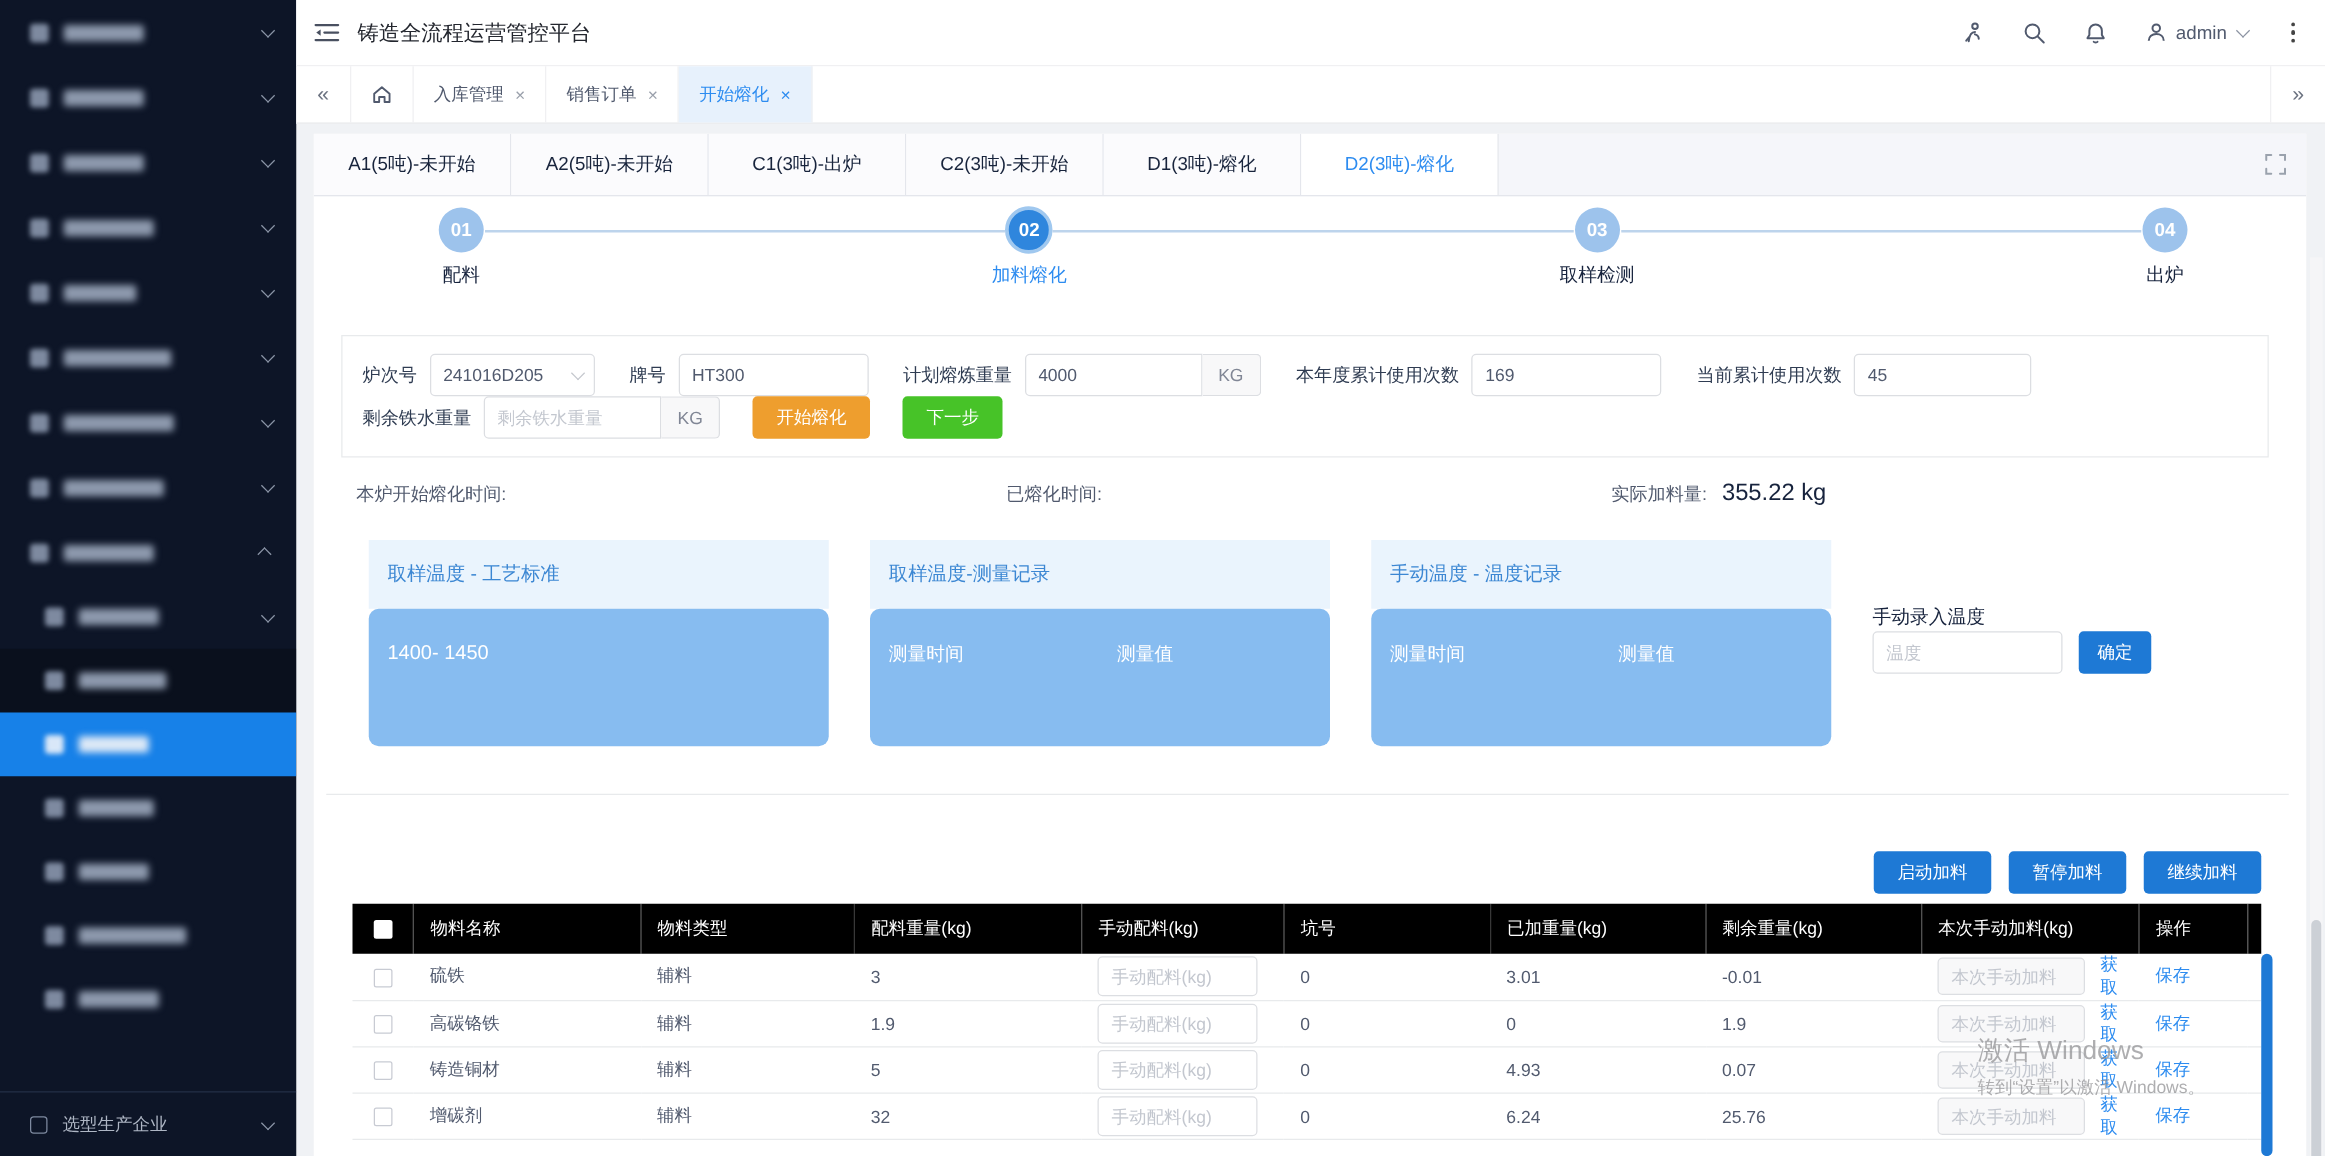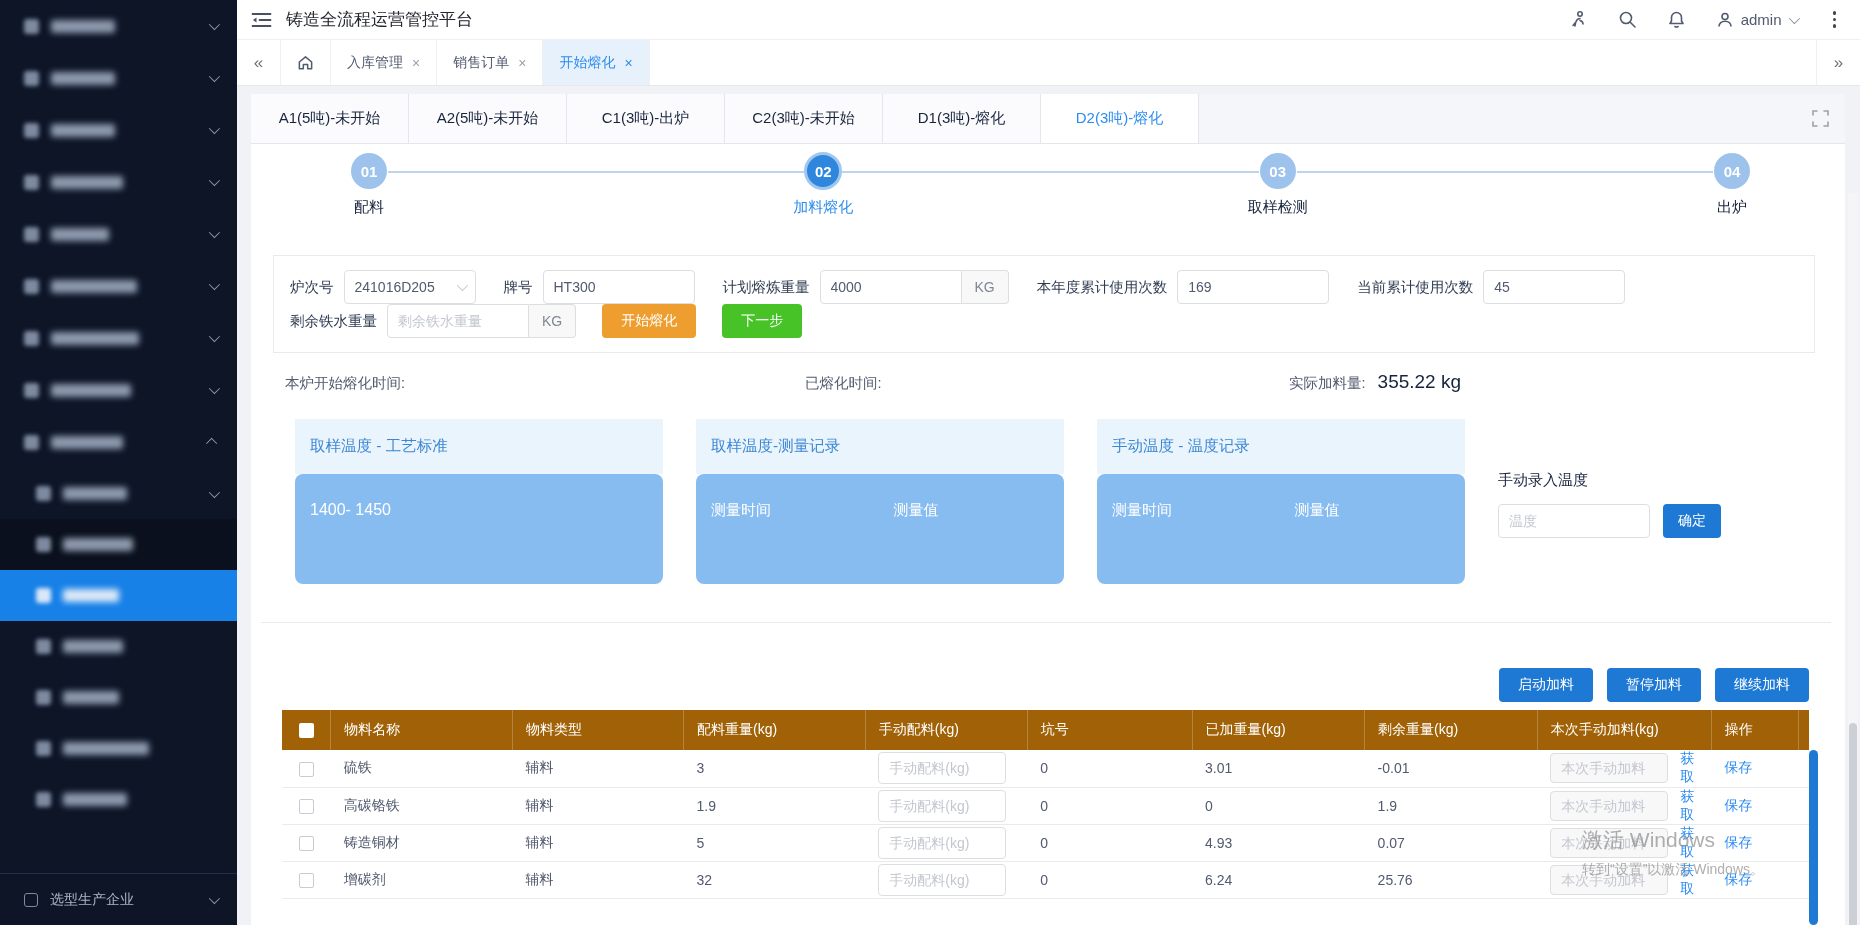--- a/index.html
+++ b/index.html
@@ -27,21 +27,21 @@
   .chev { width:8px; height:8px; border-right:1.6px solid #8c96a8; border-bottom:1.6px solid #8c96a8; flex:none; }
   .chev.down { transform:rotate(45deg) translateY(-2px); }
   .chev.up { transform:rotate(-135deg) translateY(-2px); }
   .mi .chev { margin-left:auto; }
   .mi-bottom { height:52px; border-top:1px solid #232f47; color:#aeb6c4; font-size:14px;
     display:flex; align-items:center; gap:12px; padding:0 20px 0 24px; flex:none; }
   .mi-bottom .ic { width:14px; height:14px; border:1.5px solid #7e8aa0; border-radius:3px; flex:none; }
 
   
   .main { flex:1; display:flex; flex-direction:column; min-width:0; }
-  .topbar { height:40px; background:#fff; display:flex; align-items:center; padding:0 18px 0 14px; gap:14px; flex:none; border-bottom:1px solid #f0f0f2; }
+  .topbar { height:53px; background:#fff; display:flex; align-items:center; padding:0 18px 0 14px; gap:14px; flex:none; border-bottom:1px solid #f0f0f2; }
   .topbar .title { font-size:17px; color:#23262e; font-weight:500; }
   .top-icons { margin-left:auto; display:flex; align-items:center; gap:30px; color:#515a6e; }
   .top-icons svg { display:block; }
   .admin-box { display:flex; align-items:center; gap:7px; font-size:15px; color:#515a6e; }
   .kebab { display:flex; flex-direction:column; gap:3px; padding:4px 6px; }
   .kebab i { width:3.5px; height:3.5px; border-radius:50%; background:#444; }
 
   .tabbar { height:46px; background:#fff; display:flex; align-items:stretch; flex:none; border-bottom:1px solid #e6e8ea; }
   .nav-arrow { width:44px; display:flex; align-items:center; justify-content:center; color:#6b7280; font-size:17px; border-right:1px solid #f0f0f2; cursor:pointer; }
   .nav-arrow.right { border-right:none; border-left:1px solid #f0f0f2; margin-left:auto; }
@@ -99,33 +99,33 @@
 
   
   .cards-row { margin-top:26px; padding-left:44px; display:flex; flex:none; }
   .tcard { width:368px; margin-right:33px; }
   .tcard-head { background:#eaf4fd; padding:17px 15px; font-size:15.5px; color:#3c87d3; }
   .tcard-body { background:#87bcf0; height:110px; border-radius:8px; padding:27px 15px; color:#fff; font-size:15px; }
   .tcard-cols { display:flex; }
   .tcard-cols span:first-child { width:54%; }
   .manual-temp { padding-top:52px; margin-left:33px; }
   .mt-label { font-size:15px; color:#17233d; }
-  .mt-row { margin-top:14px; display:flex; }
+  .mt-row { margin-top:2px; display:flex; }
   .mt-row .inp { width:152px; }
   .mt-row .btn { margin-left:13px; padding:0 15px; }
 
   .divider { margin:38px 14px 0 10px; border-top:1px solid #e8eaec; flex:none; }
 
   
   .actions-row { margin-top:45px; padding-right:36px; display:flex; justify-content:flex-end; gap:14px; flex:none; }
 
   
   .table-wrap { margin:8px 27px 0 31px; position:relative; flex:1; min-height:0; padding-right:9px; }
   table { width:100%; border-collapse:collapse; table-layout:fixed; font-size:14px; }
-  thead th { background:#a16207; color:#fff; font-weight:normal; text-align:left; height:40px;
+  thead th { background:#000000; color:#fff; font-weight:normal; text-align:left; height:40px;
     padding:0 13px; border-right:1px solid rgba(255,255,255,0.22); }
   thead th:last-child { border-right:none; }
   tbody td { height:37px; border-bottom:1px solid #e8eaec; color:#515a6e; padding:0 13px; }
   .cb-col { text-align:center; padding:0 !important; }
   .cb { display:inline-block; width:15px; height:15px; border-radius:2px; background:#fff; vertical-align:middle; cursor:pointer; }
   tbody .cb { border:1px solid #c8cbd3; }
   .cell-inp { width:128px; height:32px; }
   .feed-cell { display:flex; align-items:center; gap:12px; }
   .feed-inp { width:118px; height:30px; background:#f8f8f9; }
   .tlink { color:#2d8cf0; cursor:pointer; }

